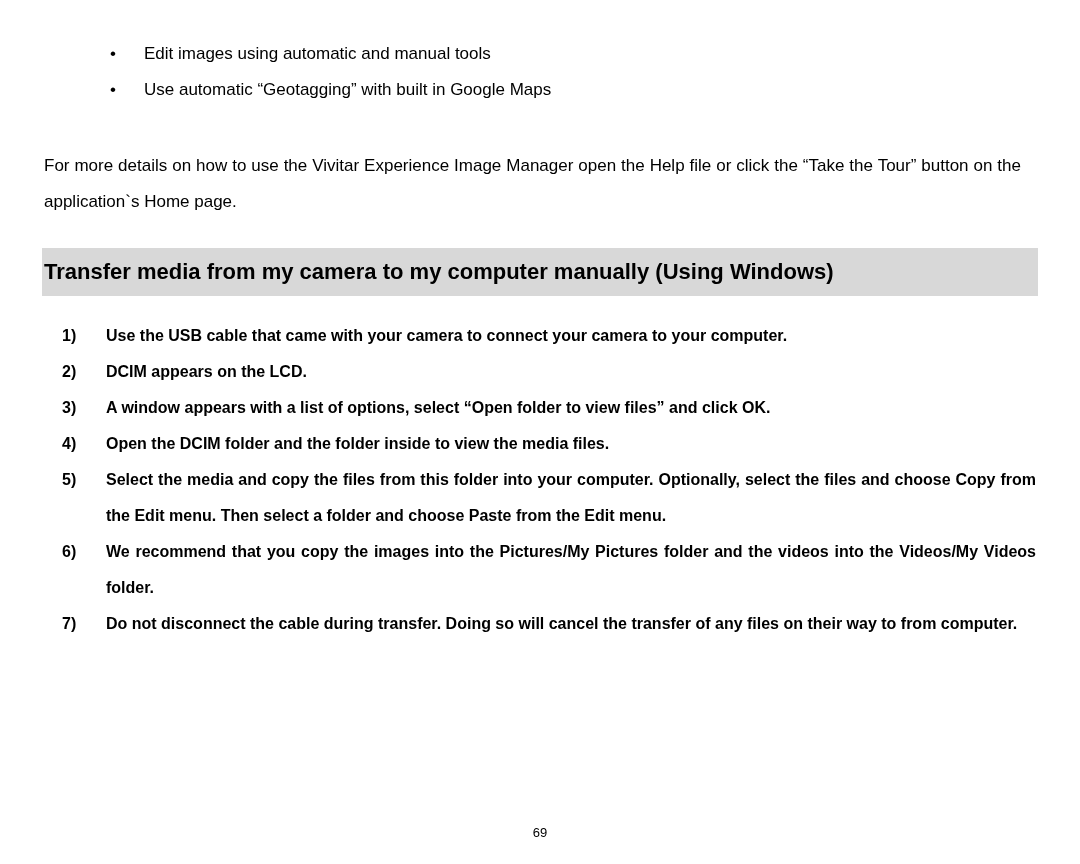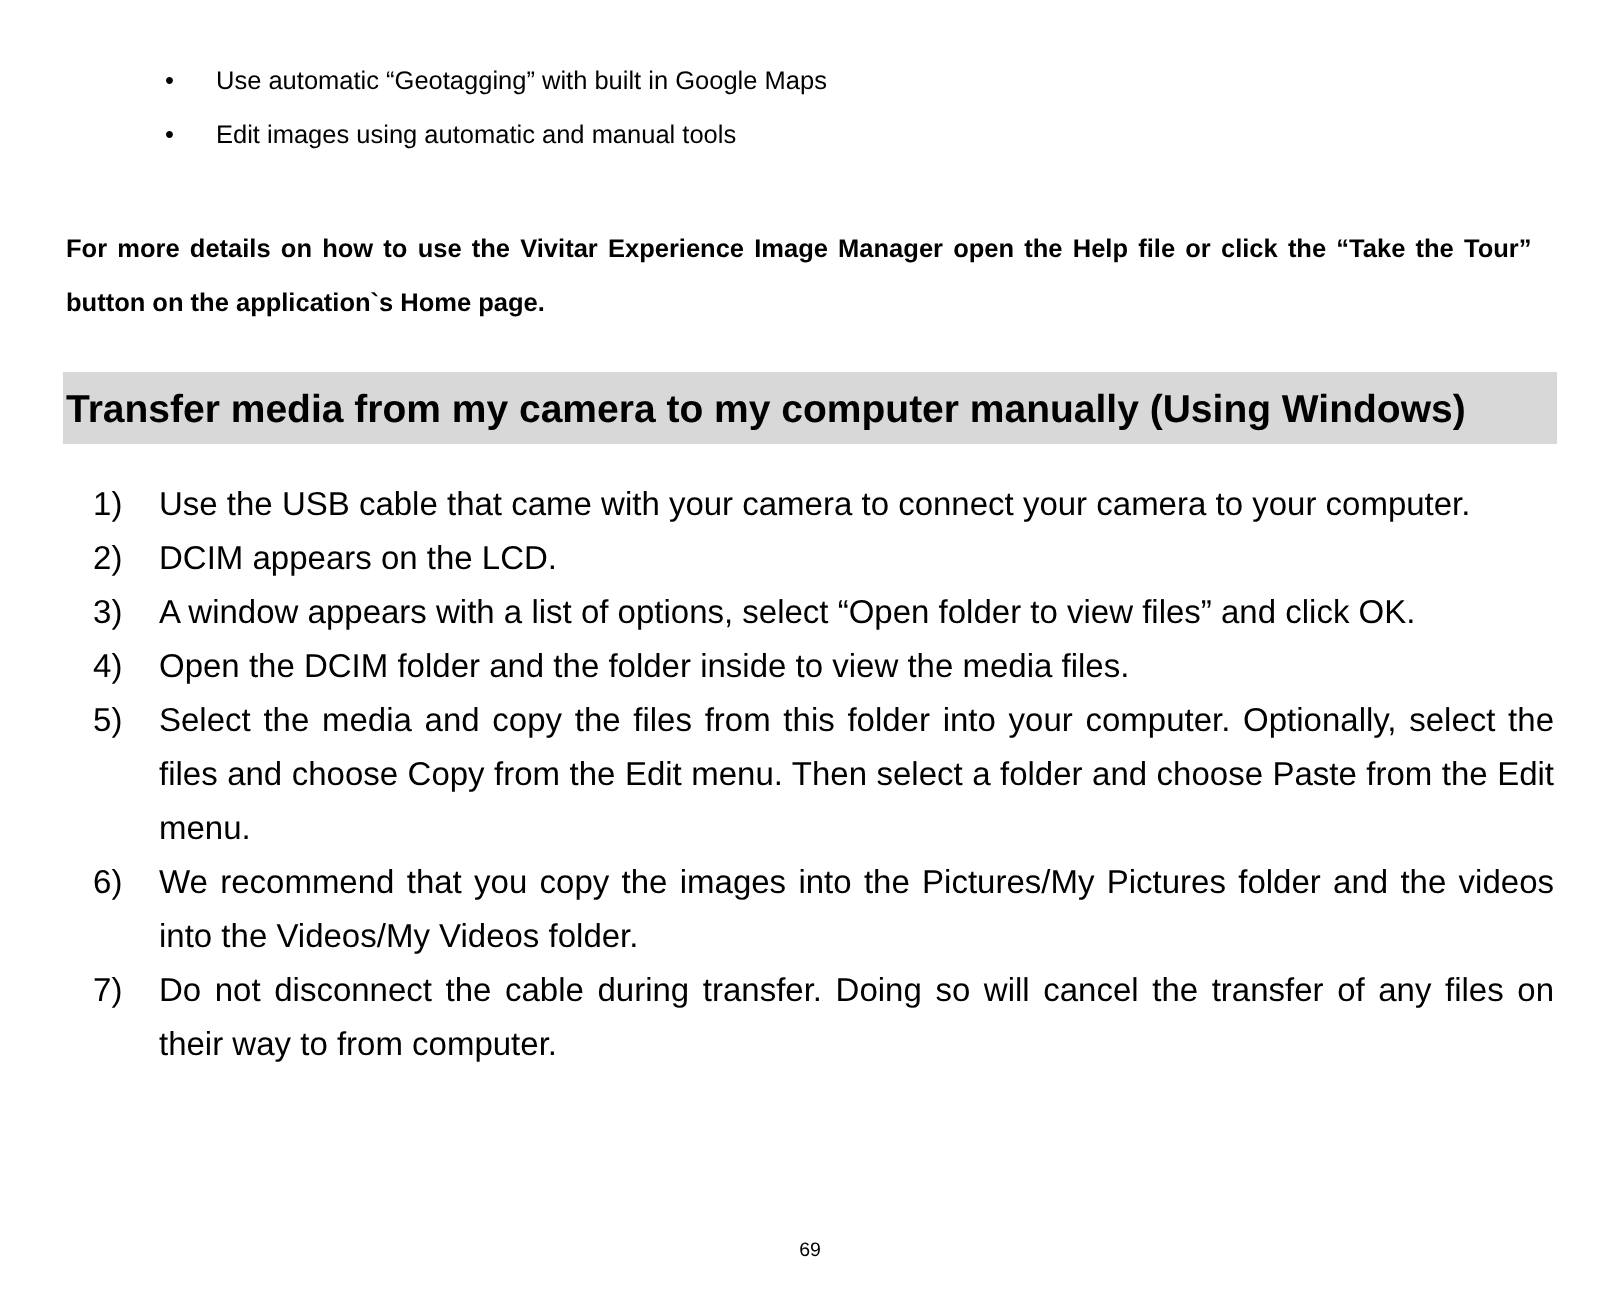--- a/index.html
+++ b/index.html
@@ -26,48 +26,49 @@
     line-height:36px;
   }
   ul.bullets li::before{
     content:"•";
     position:absolute;
     left:-34px;
     top:0;
   }
   .details{
     font-size:17px;
-    font-weight:bold;
+    font-weight:normal;
     line-height:36px;
     text-align:justify;
     margin:40px 15px 28px 0;
   }
   .section-heading{
     background:#d8d8d8;
-    font-size:26px;
+    font-size:22px;
     font-weight:bold;
     line-height:36px;
     padding:6px 6px 6px 2px;
     margin:0 -2px 22px -2px;
     text-align:justify;
     text-align-last:left;
   }
   ol.steps{
     list-style:none;
     margin:0;
     padding:0 0 0 18px;
     counter-reset:step;
   }
   ol.steps li{
     counter-increment:step;
     position:relative;
-    font-size:22px;
+    font-size:16px;
     line-height:36px;
     padding-left:44px;
     text-align:justify;
+    font-weight:bold;
   }
   ol.steps li::before{
     content:counter(step) ")";
     position:absolute;
     left:0;
     top:0;
   }
   .pagenum{
     position:absolute;
     bottom:24px;
@@ -75,22 +76,22 @@
     text-align:center;
     font-size:13px;
   }
 </style>
 </head>
 <body>
 
 <div class="page">
 
   <ul class="bullets">
+    <li>Edit images using automatic and manual tools</li>
     <li>Use automatic “Geotagging” with built in Google Maps</li>
-    <li>Edit images using automatic and manual tools</li>
   </ul>
 
   <div class="details">For more details on how to use the Vivitar Experience Image Manager open the Help file or click the “Take the Tour” button on the application`s Home page.</div>
 
   <div class="section-heading">Transfer media from my camera to my computer manually (Using Windows)</div>
 
   <ol class="steps">
     <li>Use the USB cable that came with your camera to connect your camera to your computer.</li>
     <li>DCIM appears on the LCD.</li>
     <li>A window appears with a list of options, select “Open folder to view files” and click OK.</li>

